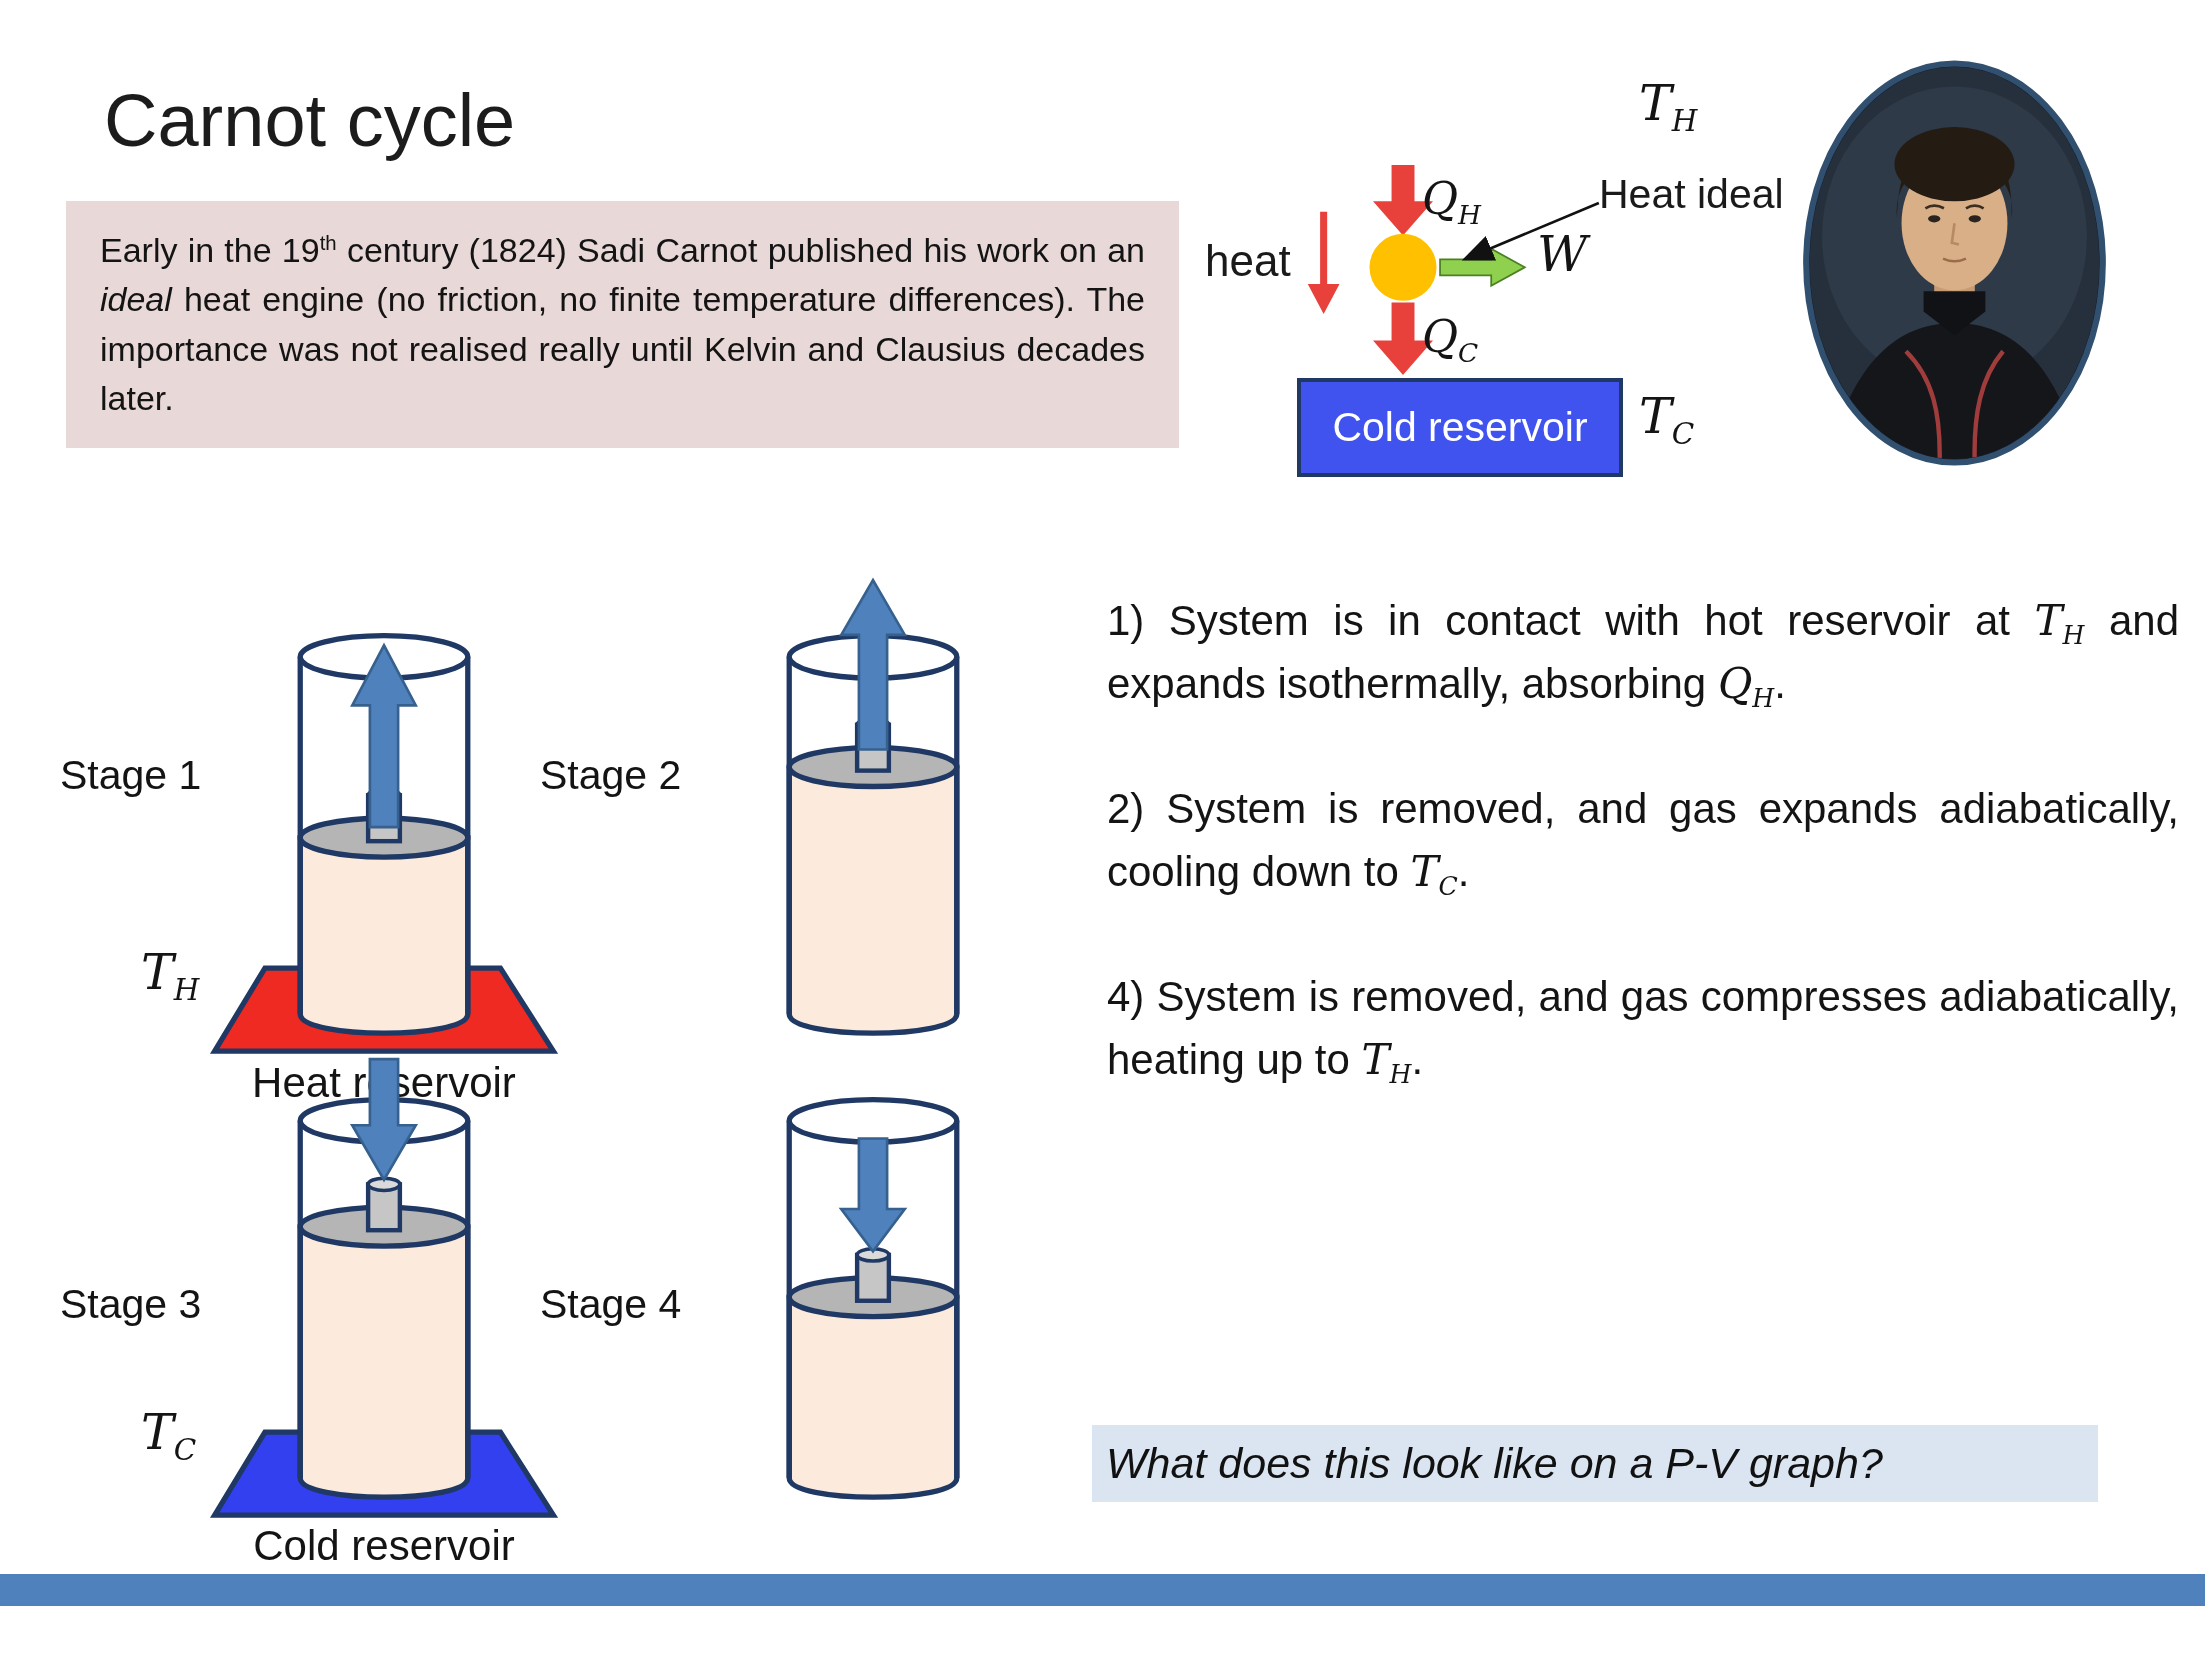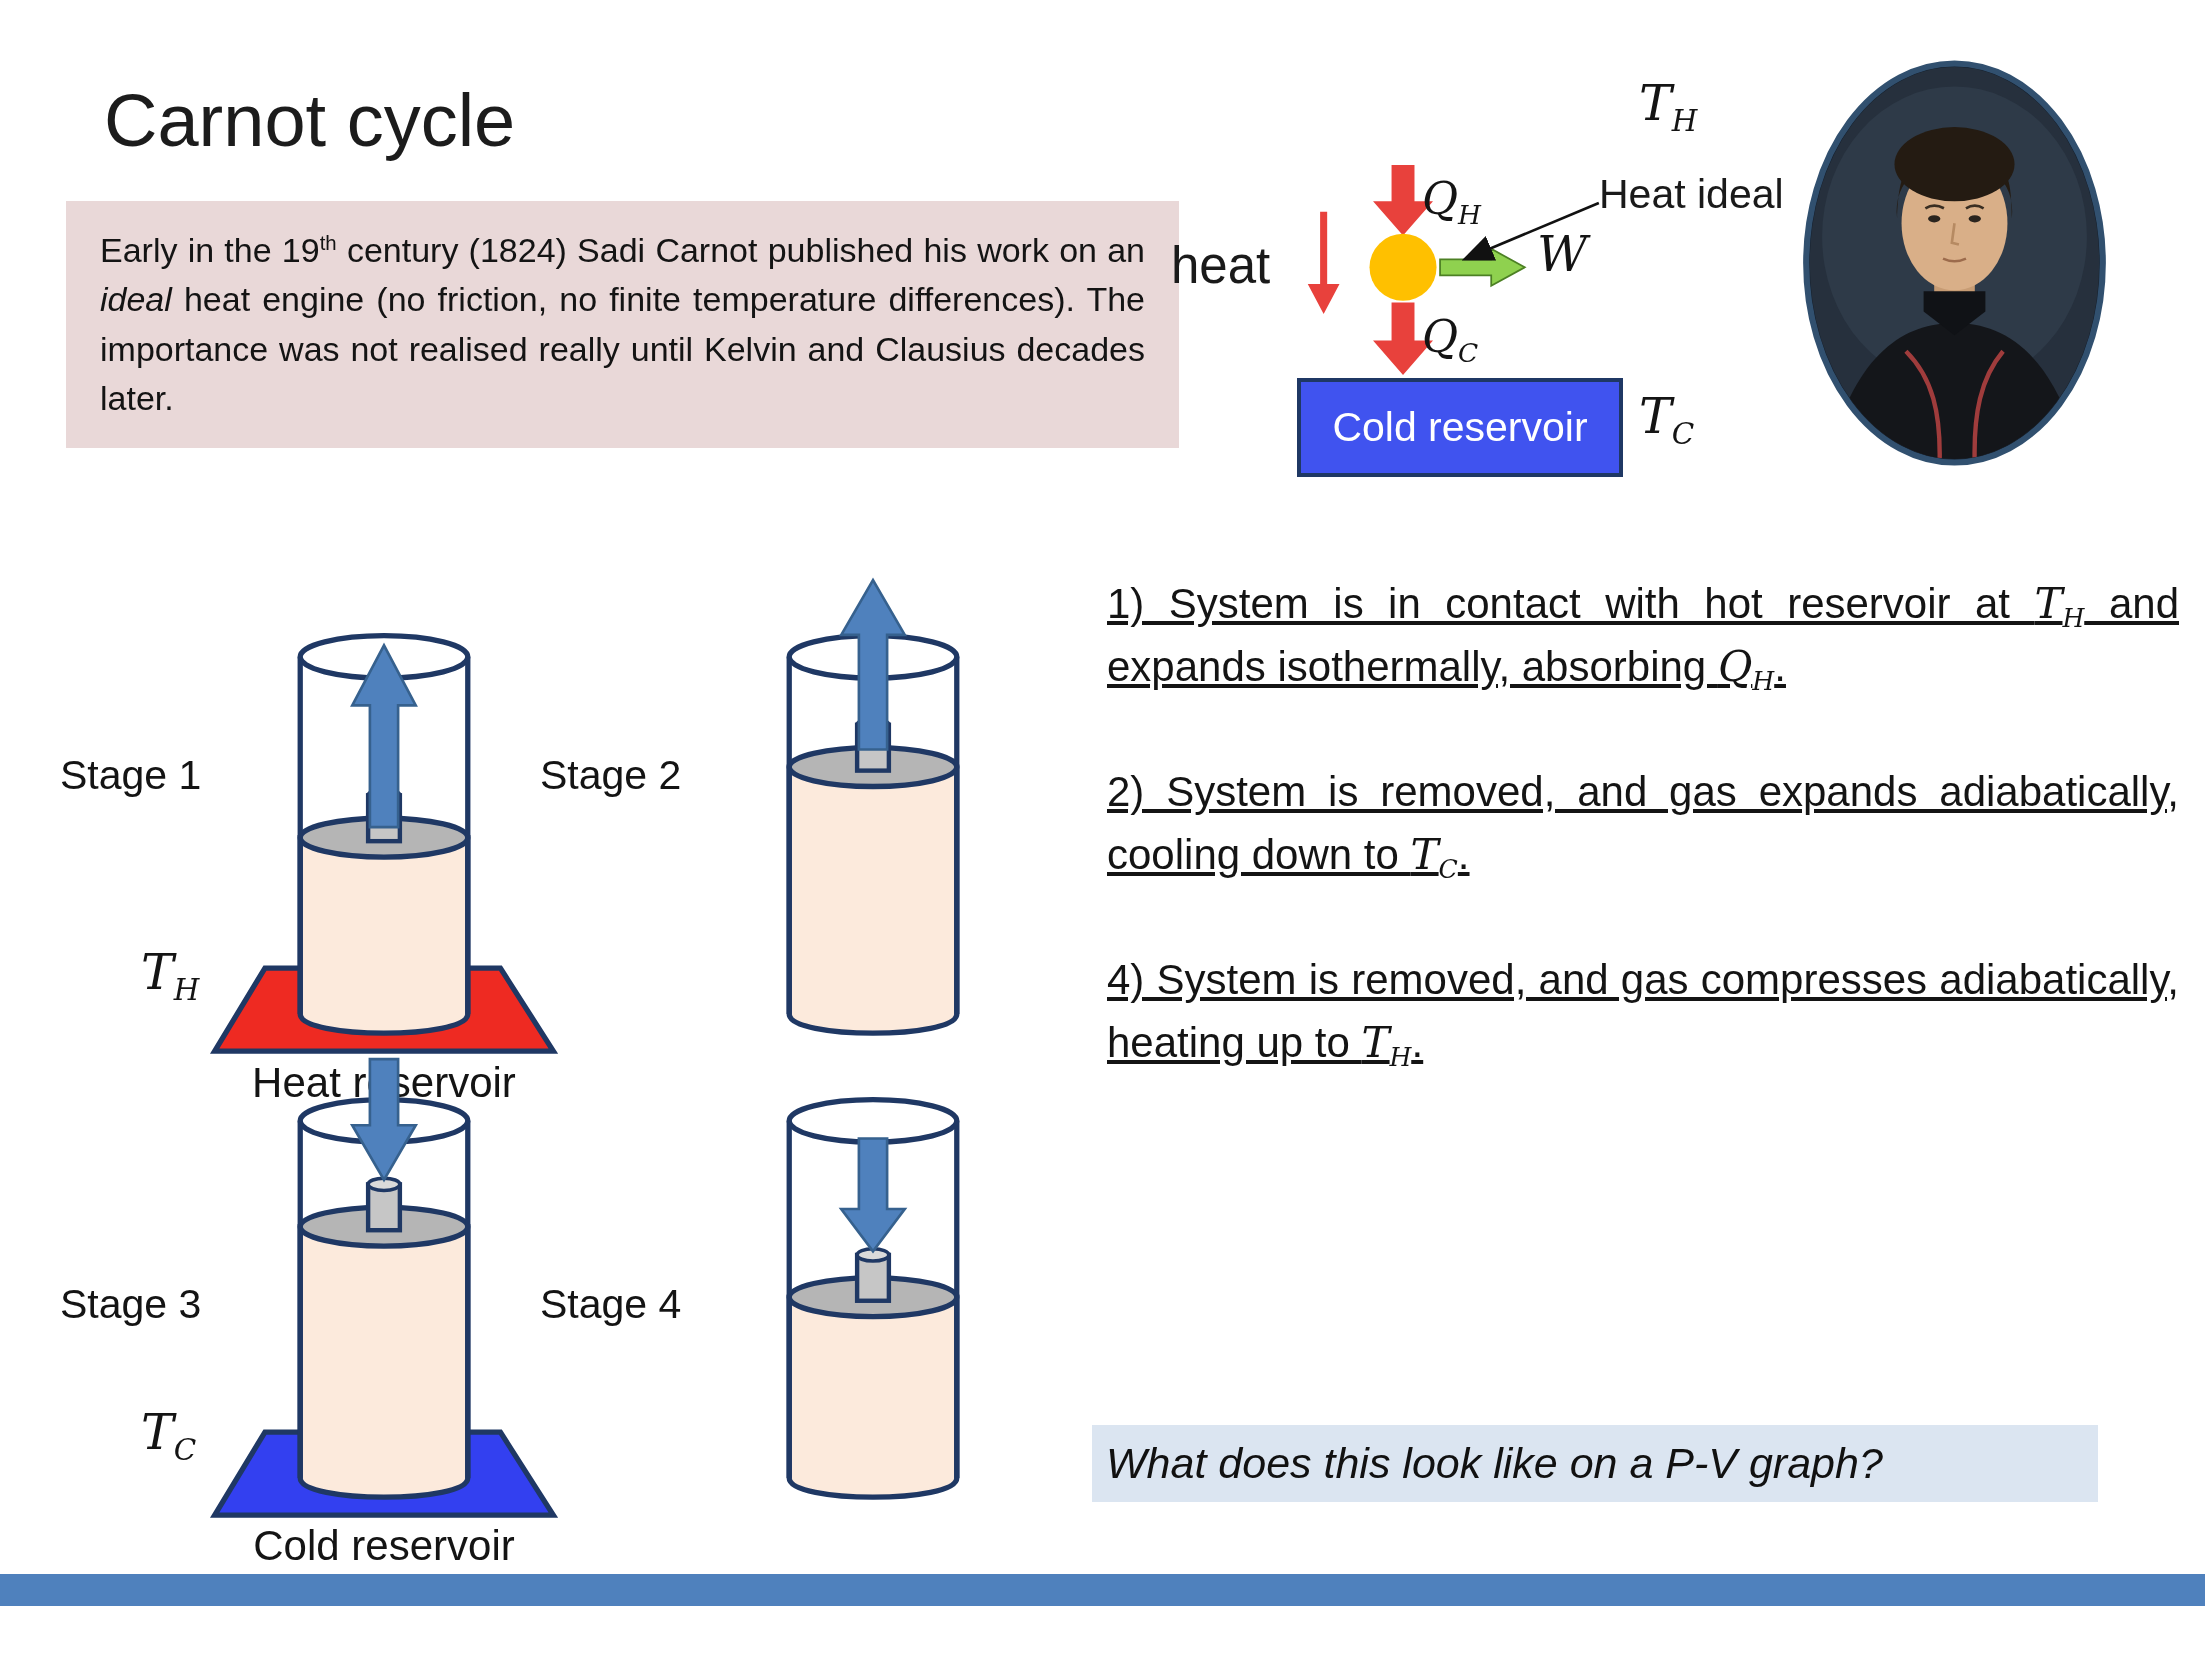--- a/index.html
+++ b/index.html
@@ -5,21 +5,21 @@
   html,body{margin:0;padding:0;background:#ffffff;}
   .slide{position:relative;width:2206px;height:1606px;background:#ffffff;overflow:hidden;
          font-family:"Liberation Sans",sans-serif;color:#1a1a1a;}
   .abs{position:absolute;}
   .mv{font-family:"DejaVu Serif",serif;font-style:italic;}
   sub,sup{font-size:60%;line-height:0;}
   .title{left:104px;top:78px;font-size:74px;color:#1c1c1c;}
   .intro{left:66px;top:201px;width:1113px;background:#e9d8d8;box-sizing:border-box;
          padding:25px 34px;font-size:34px;line-height:1.45;text-align:justify;color:#141414;}
   .steps{left:1107px;top:572px;width:1072px;}
-  .steps p{margin:0 0 62px 0;font-size:42px;line-height:1.5;text-align:justify;color:#141414;text-decoration:underline;}
+  .steps p{margin:17px 0 62px 0;font-size:42px;line-height:1.5;text-align:justify;color:#141414;}
   .question{left:1092px;top:1425px;width:1006px;background:#dbe5f1;box-sizing:border-box;
             padding:14px 0 14px 14px;font-size:43px;color:#111;font-style:italic;}
   .res-box{width:326px;height:99px;box-sizing:border-box;border:4.4px solid #1f3864;color:#ffffff;
            font-size:41px;text-align:center;line-height:90px;font-weight:500;}
   .mathlab{font-size:49px;color:#141414;}
   .qlab{font-size:44px;color:#141414;}
   .caption{width:388px;text-align:center;font-size:42px;color:#141414;}
   .stagelab{font-size:41px;color:#141414;}
   .band1{left:0;top:1574px;width:2206px;height:55px;background:#4f81bd;}
   .band2{left:0;top:1629px;width:2206px;height:25.6px;background:#a4c0de;}
@@ -44,21 +44,21 @@
     <path d="M217,127 L217,168 L196,168 L230,207 L264,168 L243,168 L243,127 Z" fill="#e8413c"></path>
     <path d="M217,283 L217,326 L196,326 L230,365 L264,326 L243,326 L243,283 Z" fill="#e8413c"></path>
     <path d="M136,180 L136,262 L122,262 L140,296 L158,262 L144,262 L144,180 Z" fill="#e8413c"></path>
     <circle cx="230" cy="243" r="38" fill="#ffc000"></circle>
     <path d="M368,243 L330,222 L330,234 L272,234 L272,252 L330,252 L330,264 Z" fill="#8fd14f" stroke="#4c8024" stroke-width="2"></path>
     <line x1="452" y1="170" x2="302" y2="233" stroke="#111" stroke-width="3" marker-end="url(#ah)"></line>
   </svg>
 
   <div class="abs mathlab" style="left:1639px;top:75px"><span class="mv">T<sub>H</sub></span></div>
   <div class="abs qlab" style="left:1422px;top:173px"><span class="mv">Q<sub>H</sub></span></div>
-  <div class="abs" style="left:1171px;top:236px;font-size:51px">heat</div>
+  <div class="abs" style="left:1205px;top:236px;font-size:44px">heat</div>
   <div class="abs mathlab" style="left:1537px;top:226px"><span class="mv">W</span></div>
   <div class="abs" style="left:1599px;top:171px;font-size:41px">Heat ideal</div>
   <div class="abs qlab" style="left:1422px;top:311px"><span class="mv">Q<sub>C</sub></span></div>
   <div class="abs res-box" style="left:1297px;top:378px;background:#4053ef">Cold reservoir</div>
   <div class="abs mathlab" style="left:1639px;top:388px"><span class="mv">T<sub>C</sub></span></div>
 
   <svg class="abs" style="left:1800px;top:60px" width="309" height="406" viewBox="0 0 350 460">
     <defs>
         <clipPath id="pclip">
           <ellipse cx="175" cy="230" rx="164" ry="222"></ellipse>

